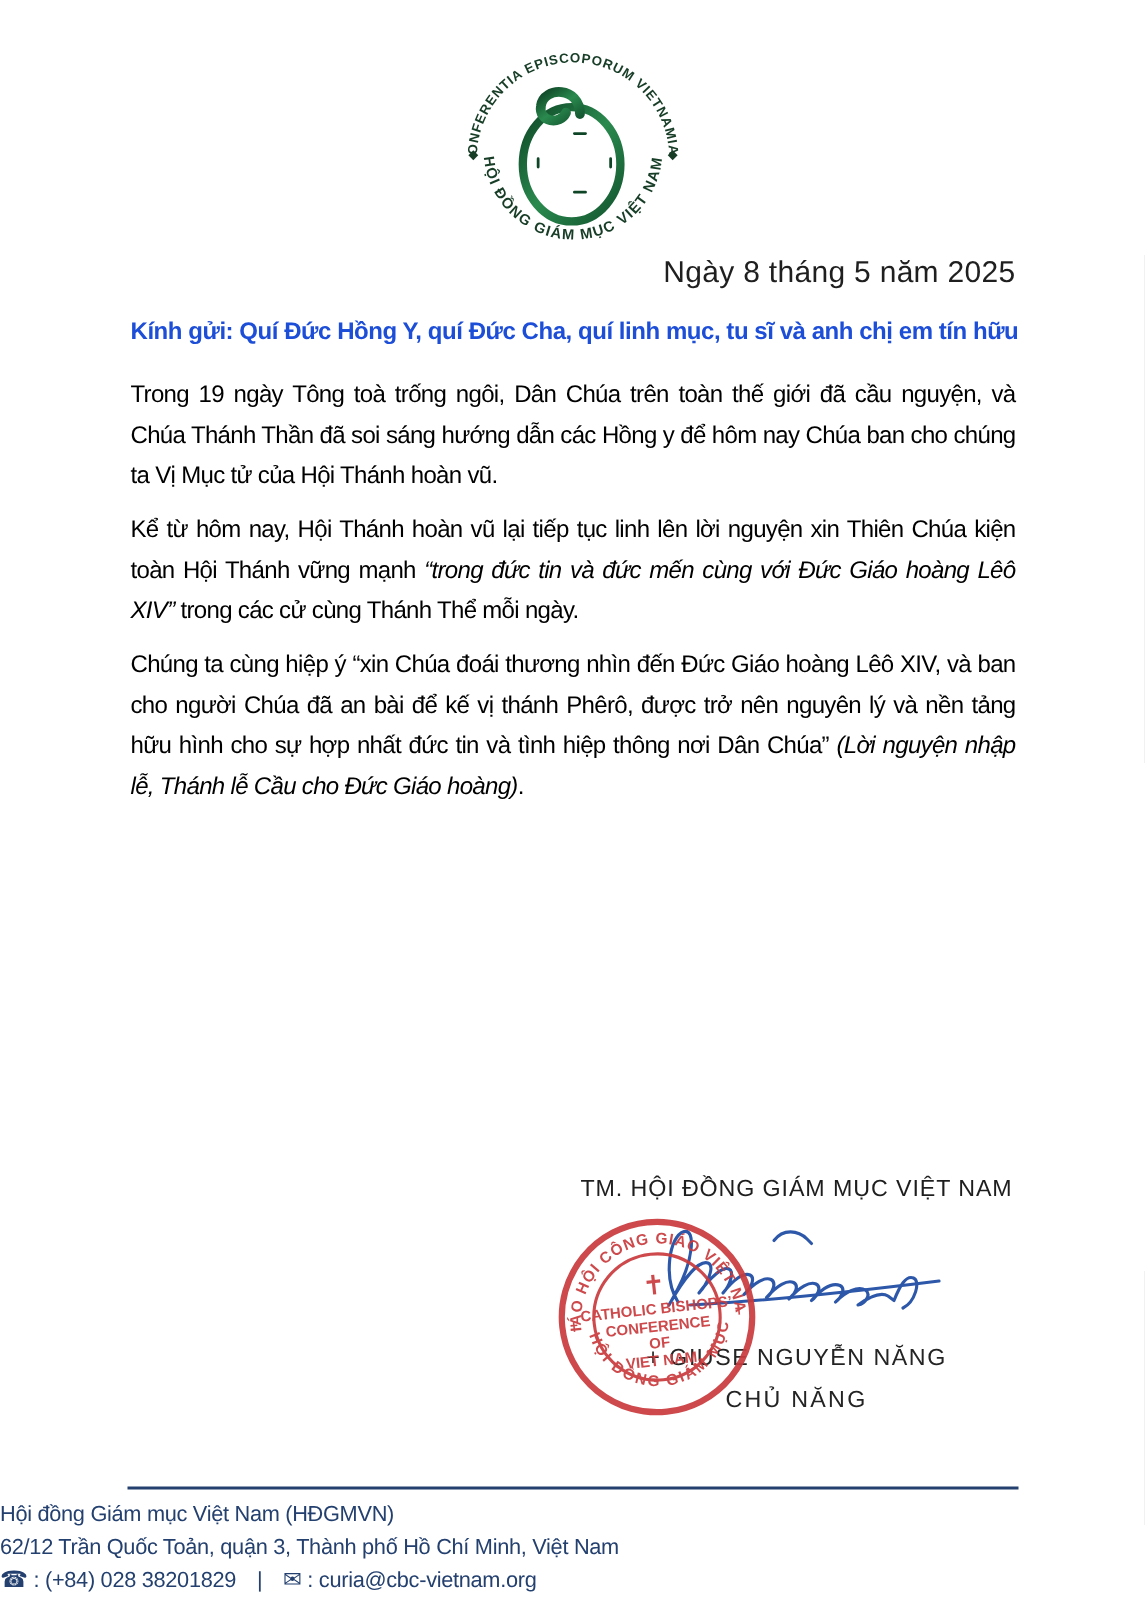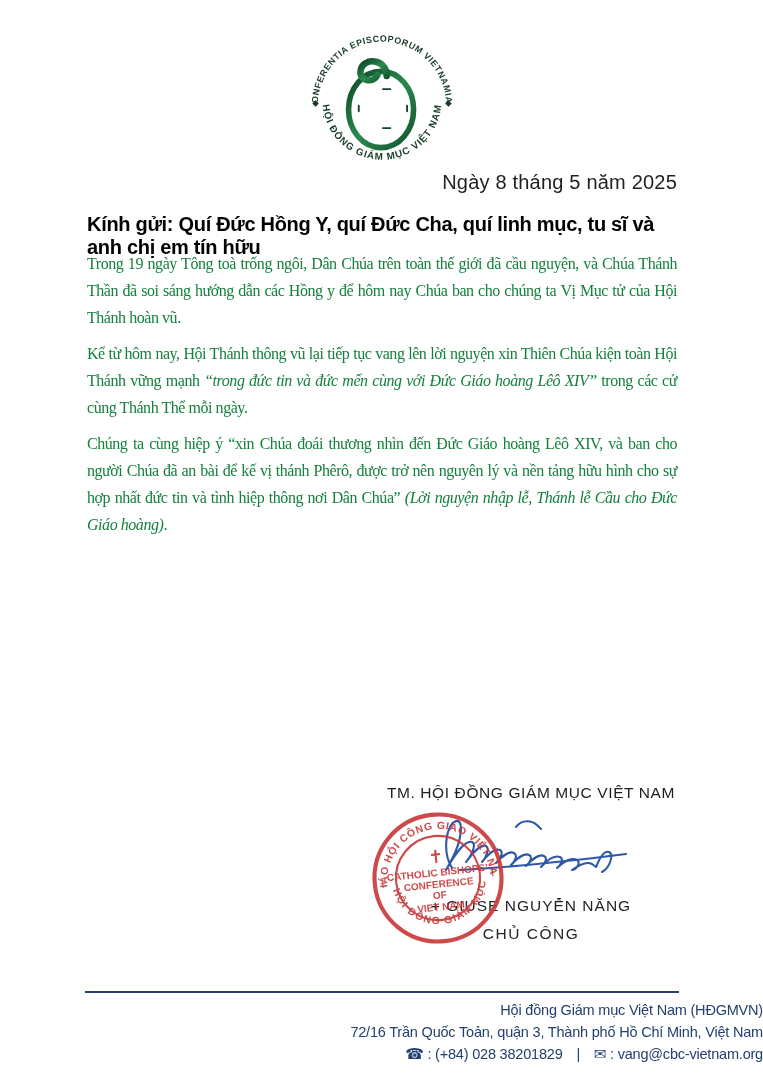--- a/index.html
+++ b/index.html
@@ -11,47 +11,47 @@
   }
   
   .logo{position:absolute;left:303px;top:24px;width:158px;height:158px;}
   .date{
     position:absolute;top:171px;left:87px;right:86px;
     text-align:right;font-size:20px;color:#1f1f1f;letter-spacing:.2px;
   }
   
   .salutation{
     position:absolute;top:213px;left:87px;right:84px;
-    font-size:20px;font-weight:bold;color:#000000;letter-spacing:-.3px;
+    font-size:16px;font-weight:bold;color:#1d4ed8;letter-spacing:-.3px;
   }
   .letter-body{position:absolute;top:250px;left:87px;right:86px;}
   .letter-body p{
     margin:0 0 9px 0;font-size:16px;line-height:27px;
-    text-align:justify;letter-spacing:-.45px;color:#15803d;font-family:Liberation Serif, serif;
+    text-align:justify;letter-spacing:-.45px;color:#000000;
   }
   .letter-body .it{font-style:italic;}
   
   .closing{
     position:absolute;top:784px;left:382px;width:298px;text-align:center;
     font-size:15.5px;color:#1e1e1e;letter-spacing:.6px;
   }
   .stamp{position:absolute;left:369px;top:809px;width:138px;height:138px;z-index:3;opacity:.92;}
   .signature{position:absolute;left:428px;top:812px;width:202px;height:64px;z-index:2;}
   .signer-name{
     position:absolute;top:897px;left:382px;width:298px;text-align:center;
     font-size:15.5px;color:#242424;letter-spacing:1px;z-index:2;
   }
   .signer-title{
     position:absolute;top:925px;left:382px;width:298px;text-align:center;
     font-size:15.5px;color:#242424;letter-spacing:1.5px;z-index:2;
   }
   
   .footer-rule{position:absolute;top:991px;left:85px;width:594px;height:2px;background:var(--navy,#24406f);}
   .footer{
-    position:absolute;top:999px;left:0;width:763px;text-align:right;
+    position:absolute;top:999px;left:0;width:763px;text-align:left;
     color:var(--navy,#24406f);font-size:14.5px;line-height:22px;letter-spacing:-.2px;
   }
   .footer .contact{white-space:nowrap;}
   .footer .sep{margin:0 10px;}
   .footer .ficon{font-size:15px;}
 </style>
 </head>
 <body>
 
 <div class="page">
@@ -84,21 +84,21 @@
       <path d="M 86 70 L 94 70 M 86 112 L 94 112 M 60 88 L 60 94 M 112 88 L 112 94" stroke="#0e4526" stroke-width="2"></path>
     </g>
   </svg>
 
   <div class="date">Ngày 8 tháng 5 năm 2025</div>
 
   <div class="salutation">Kính gửi: Quí Đức Hồng Y, quí Đức Cha, quí linh mục, tu sĩ và anh chị em tín hữu</div>
 
   <div class="letter-body">
       <p><span>Trong 19 ngày Tông toà trống ngôi, Dân Chúa trên toàn thế giới đã cầu nguyện, và Chúa Thánh Thần đã soi sáng hướng dẫn các Hồng y để hôm nay Chúa ban cho chúng ta Vị Mục tử của Hội Thánh hoàn vũ.</span></p>
-      <p><span>Kể từ hôm nay, Hội Thánh thông vũ lại tiếp tục vang lên lời nguyện xin Thiên Chúa kiện toàn Hội Thánh vững mạnh </span><span class="it">“trong đức tin và đức mến cùng với Đức Giáo hoàng Lêô XIV”</span><span> trong các cử cùng Thánh Thể mỗi ngày.</span></p>
+      <p><span>Kể từ hôm nay, Hội Thánh hoàn vũ lại tiếp tục linh lên lời nguyện xin Thiên Chúa kiện toàn Hội Thánh vững mạnh </span><span class="it">“trong đức tin và đức mến cùng với Đức Giáo hoàng Lêô XIV”</span><span> trong các cử cùng Thánh Thể mỗi ngày.</span></p>
       <p><span>Chúng ta cùng hiệp ý “xin Chúa đoái thương nhìn đến Đức Giáo hoàng Lêô XIV, và ban cho người Chúa đã an bài để kế vị thánh Phêrô, được trở nên nguyên lý và nền tảng hữu hình cho sự hợp nhất đức tin và tình hiệp thông nơi Dân Chúa” </span><span class="it">(Lời nguyện nhập lễ, Thánh lễ Cầu cho Đức Giáo hoàng)</span><span>.</span></p>
     </div>
 
   <div class="closing">TM. HỘI ĐỒNG GIÁM MỤC VIỆT NAM</div>
 
   <svg class="stamp" viewBox="0 0 200 200">
     <defs>
       <path id="stTop" d="M 26 104 A 75 75 0 0 1 176 104" fill="none"></path>
       <path id="stBot" d="M 32 98 A 69 69 0 0 0 170 98" fill="none"></path>
     </defs>
@@ -133,28 +133,28 @@
                C 120 47 127 43 132 45 C 136 47 133 53 129 56
                C 136 49 144 45 149 48 C 153 51 149 57 144 58
                C 151 53 159 49 164 52 L 168 55
                C 172 45 176 38 181 40 C 186 42 182 56 174 60"></path>
       <path d="M 88 15 C 94 7 104 8 110 14 L 113 17"></path>
       <path d="M 32 58 C 88 55 150 48 198 42"></path>
     </g>
   </svg>
 
   <div class="signer-name">+ GIUSE NGUYỄN NĂNG</div>
-  <div class="signer-title">CHỦ CÔNG</div>
+  <div class="signer-title">CHỦ NĂNG</div>
 
   <div class="footer-rule"></div>
   <div class="footer">
     <div>Hội đồng Giám mục Việt Nam (HĐGMVN)</div>
-    <div>72/16 Trần Quốc Toản, quận 3, Thành phố Hồ Chí Minh, Việt Nam</div>
+    <div>62/12 Trần Quốc Toản, quận 3, Thành phố Hồ Chí Minh, Việt Nam</div>
     <div class="contact">
       <span class="ficon">☎</span>
       <span>: (+84) 028 38201829</span>
       <span class="sep">|</span>
       <span class="ficon">✉</span>
-      <span>: vang@cbc-vietnam.org</span>
+      <span>: curia@cbc-vietnam.org</span>
     </div>
   </div>
 
 </div>
 
 </body></html>

